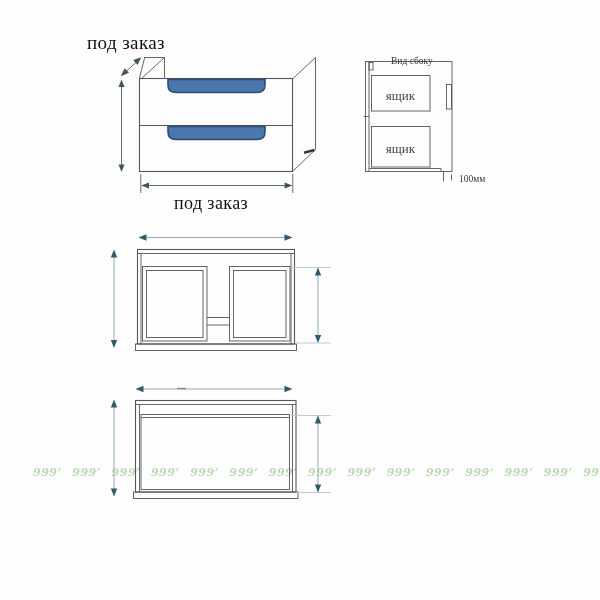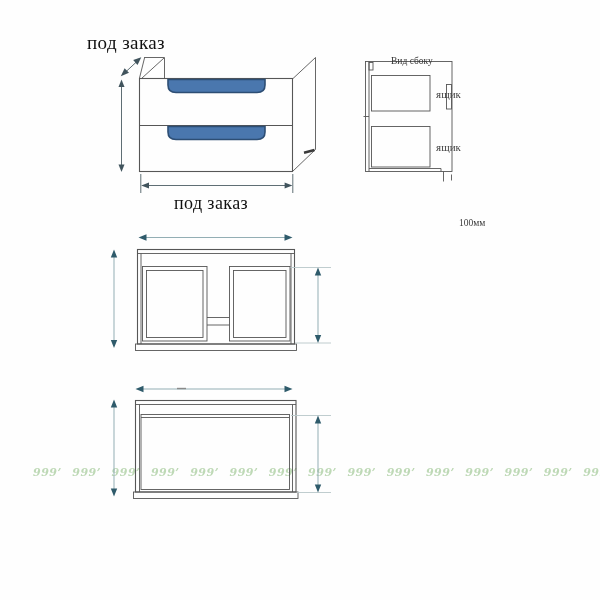--- a/index.html
+++ b/index.html
@@ -4,22 +4,22 @@
 <style>
   html,body{margin:0;padding:0;background:#ffffff;}
   .canvas{
     position:relative;width:600px;height:600px;background:var(--bg,#fff);
     font-family:"Liberation Sans",sans-serif;overflow:hidden;
   }
   .txt{position:absolute;color:#1c1c1c;white-space:nowrap;}
   .title-big{font-size:19px;letter-spacing:0.4px;color:#111;}
   .title-big2{font-size:18px;letter-spacing:0.4px;color:#111;}
   .small-label{font-size:9.5px;color:#333;}
-  .tiny-label{font-size:11px;color:#444;margin-left:48px;}
-  .dim-label{font-size:9.5px;color:#3c3c3c;margin-top:44px;}
+  .tiny-label{font-size:13px;color:#444;}
+  .dim-label{font-size:9.5px;color:#3c3c3c;}
   .drawer-label{text-align:center;}
   svg.drawing{position:absolute;left:0;top:0;z-index:2;}
   .ln{stroke:var(--line-color,#565656);stroke-width:1.1;fill:none;}
   .lnthin{stroke:var(--line-color,#565656);stroke-width:0.9;fill:none;}
   .handle{fill:var(--handle-fill,#4a77ae);stroke:var(--handle-stroke,#2d4e74);stroke-width:1.6;}
   .pdim{stroke:#5f6e74;stroke-width:1;fill:none;}
   .phead{fill:#41545d;stroke:none;}
   .dimline{stroke:var(--dim-line,#93aeb4);stroke-width:1;fill:none;}
   .dimhead{fill:var(--dim-head,#2f5b6b);stroke:none;}
   .extline{stroke:#b9c7ca;stroke-width:0.9;fill:none;}

